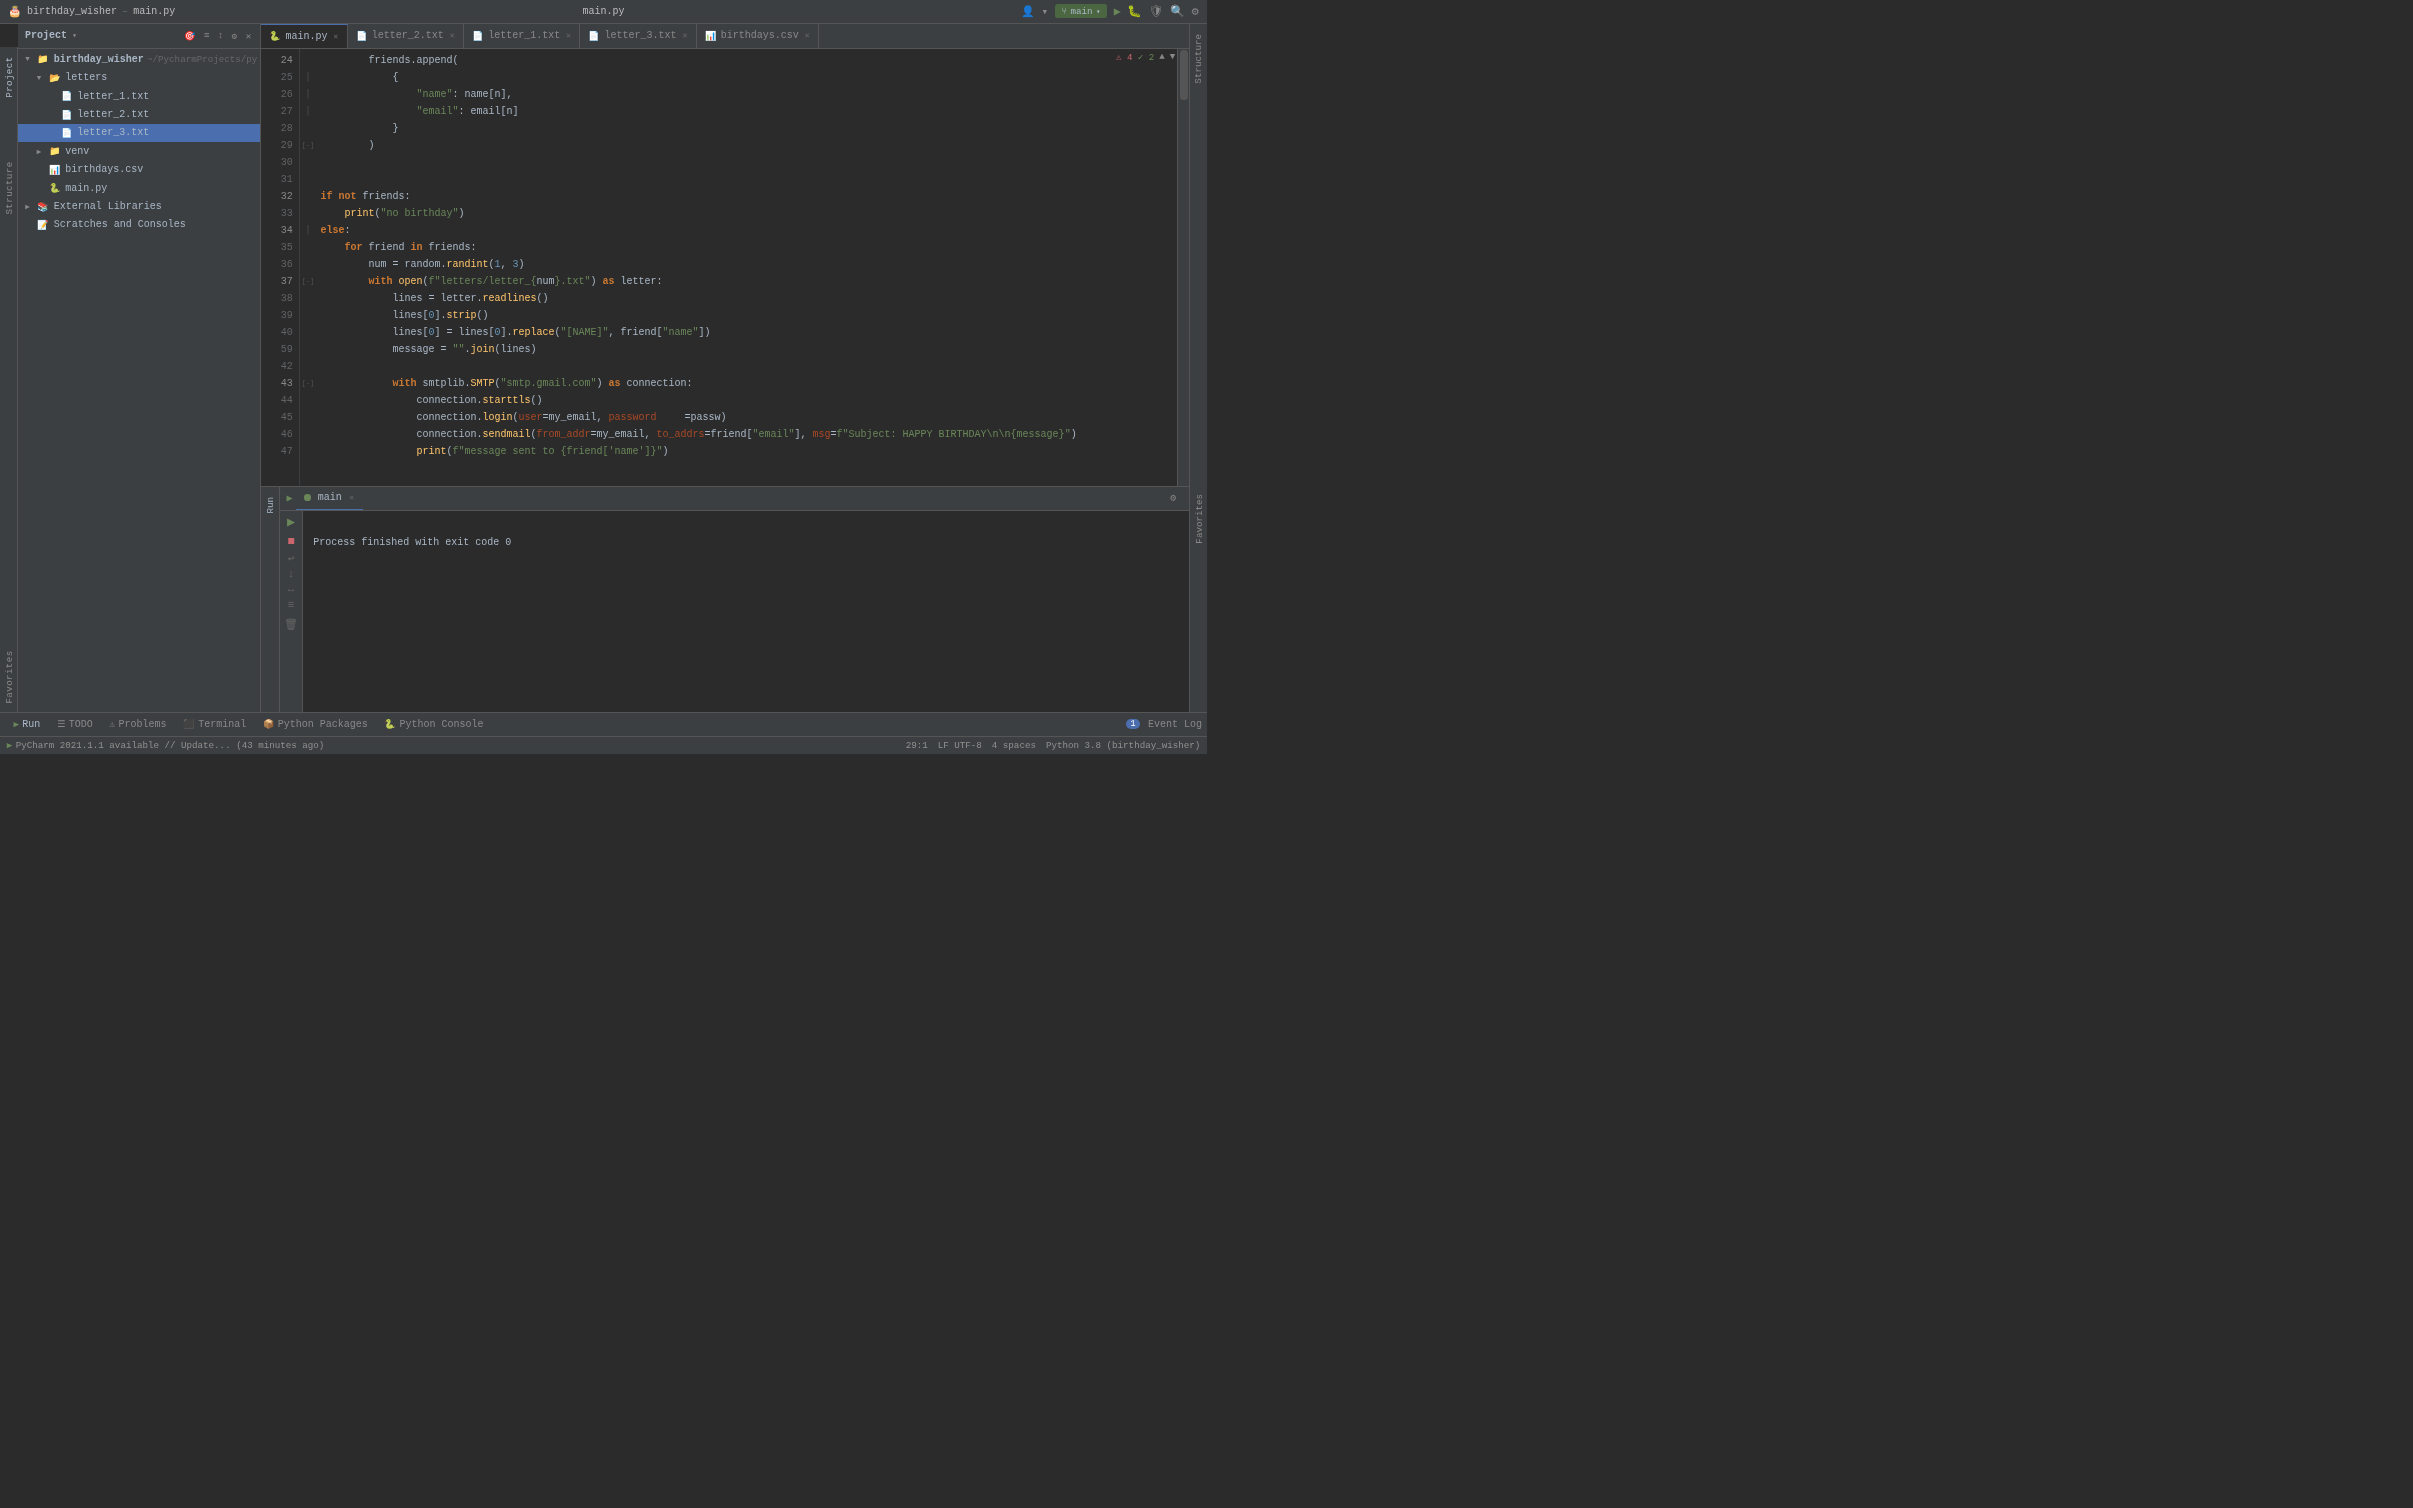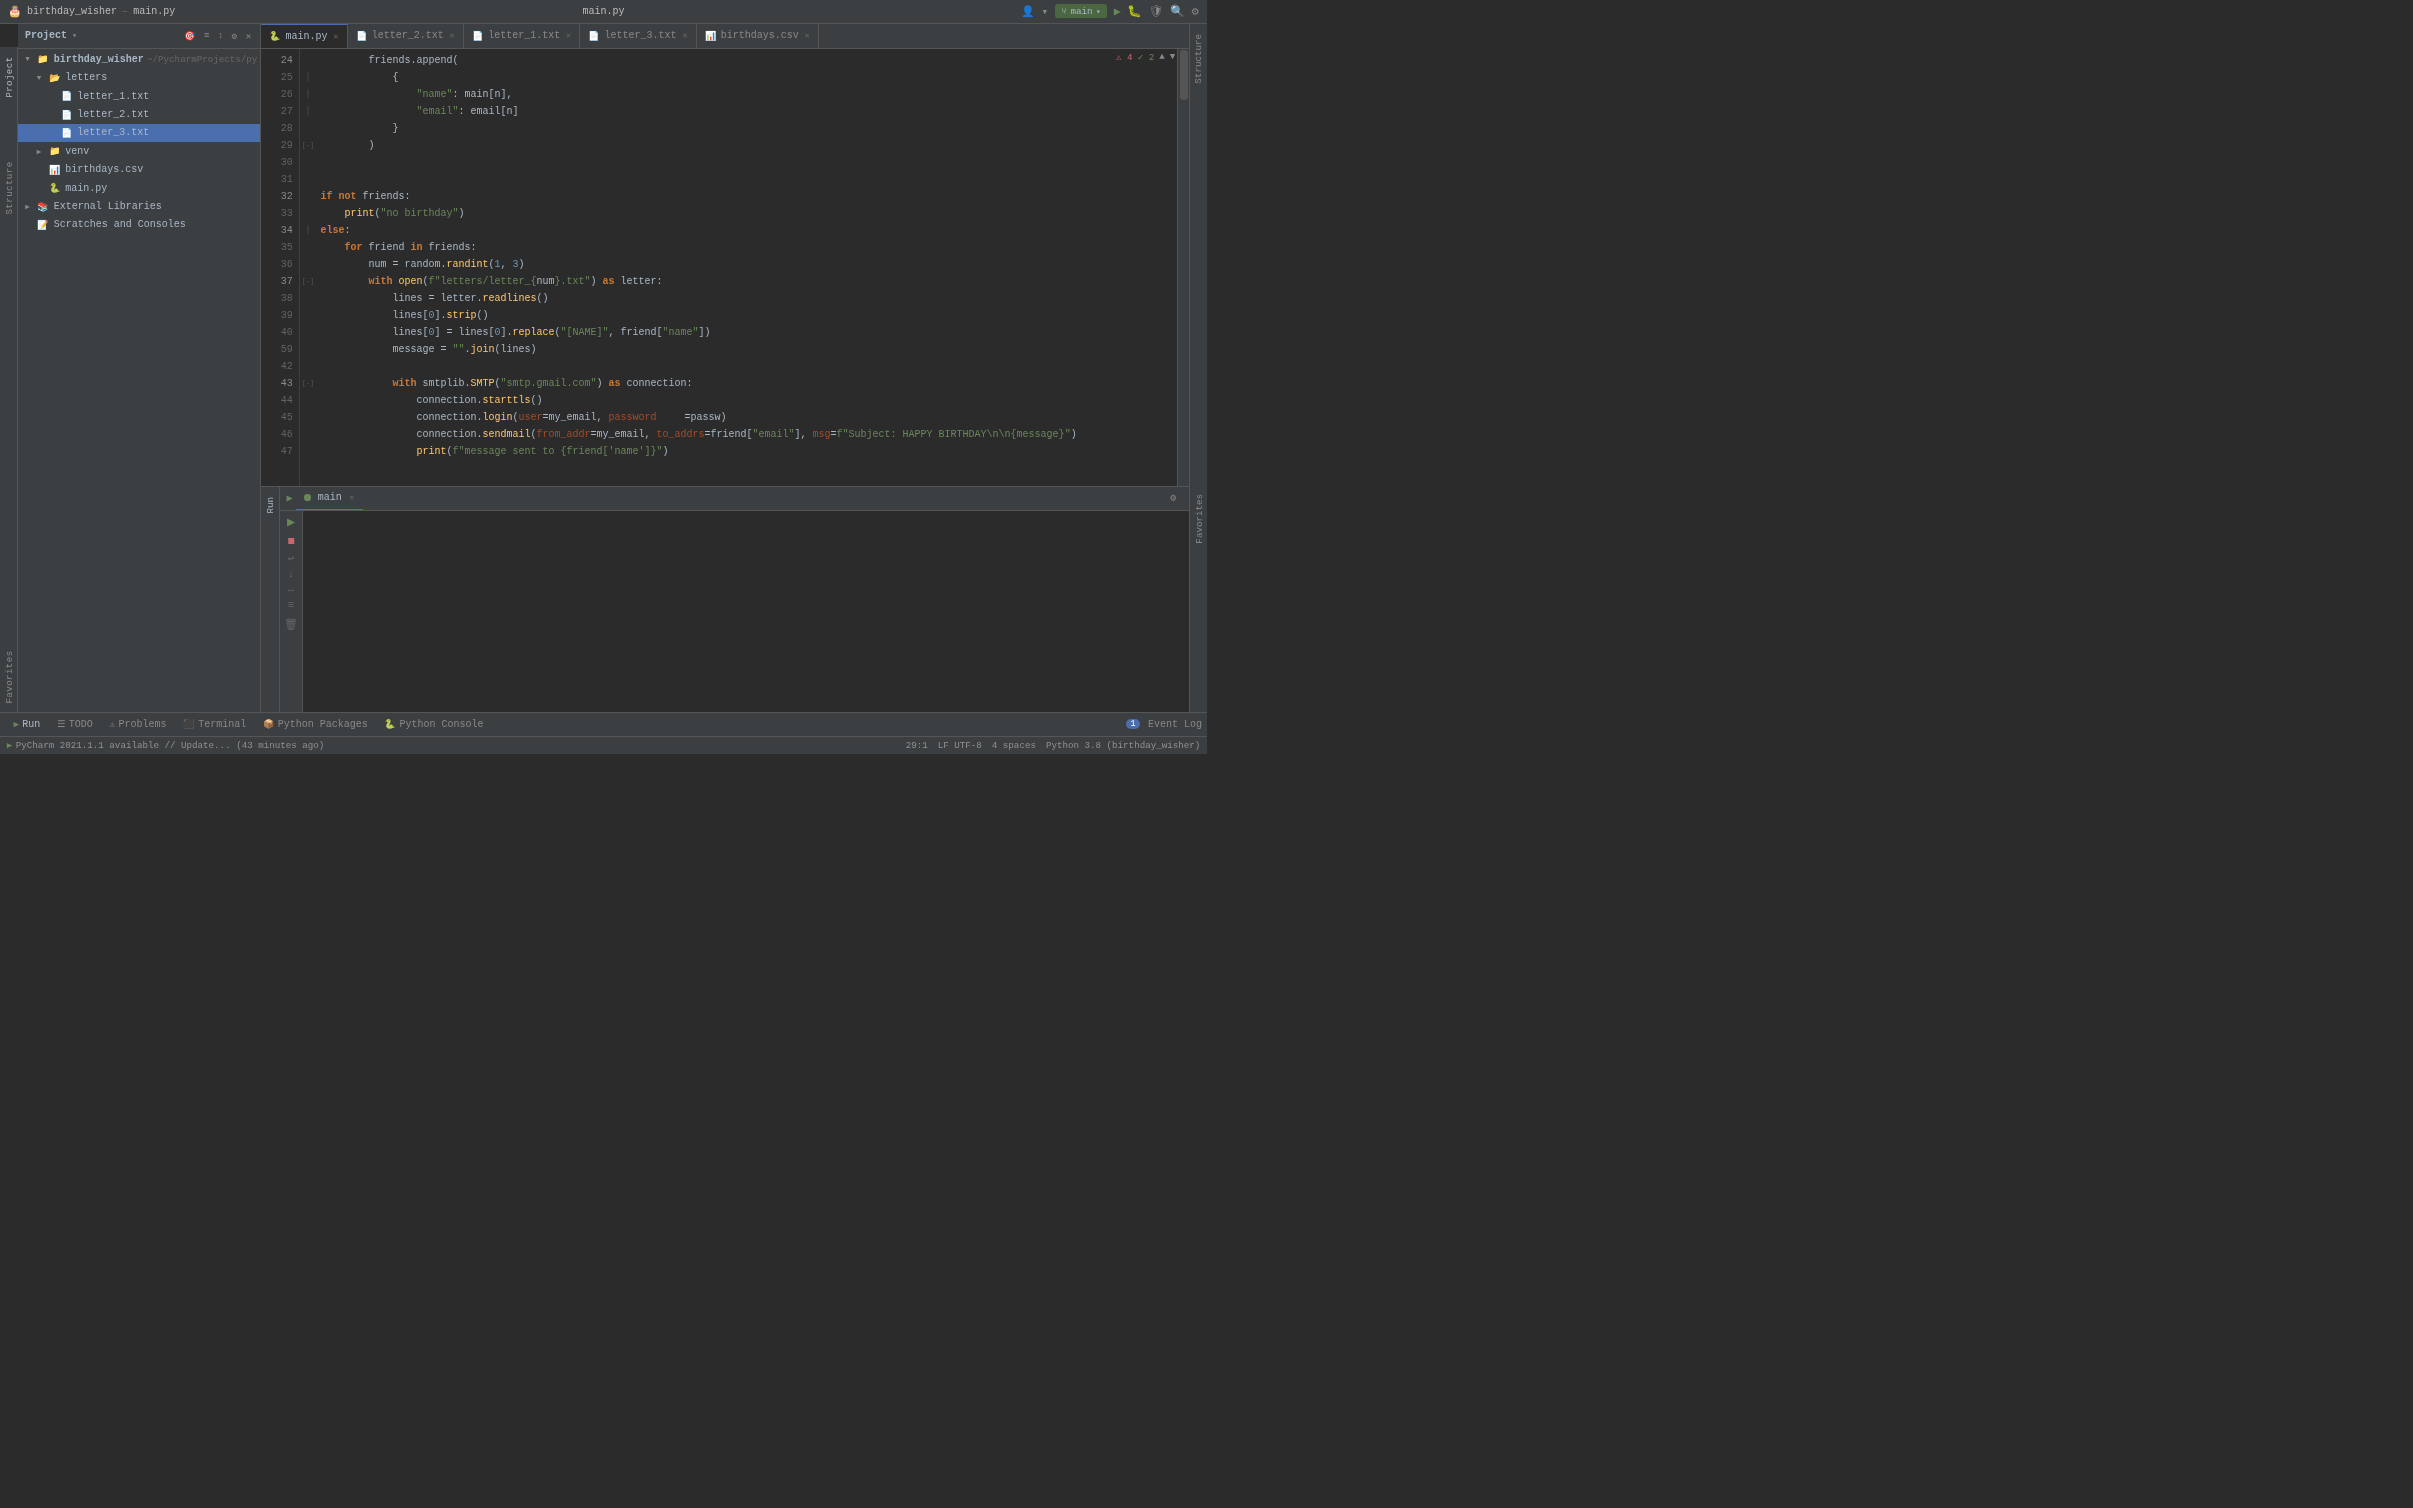--- a/index.html
+++ b/index.html
@@ -588,21 +588,21 @@
 
         <div class="code-line">
           <span style="color:#a9b7c6;">        friends.append(</span>
         </div>
 
         <div class="code-line">
           <span style="color:#a9b7c6;">            {</span>
         </div>
 
         <div class="code-line">
-          <span style="color:#a9b7c6;">                </span><span class="str">"name"</span><span style="color:#a9b7c6;">: main[n],</span>
+          <span style="color:#a9b7c6;">                </span><span class="str">"name"</span><span style="color:#a9b7c6;">: name[n],</span>
         </div>
 
         <div class="code-line">
           <span style="color:#a9b7c6;">                </span><span class="str">"email"</span><span style="color:#a9b7c6;">: email[n]</span>
         </div>
 
         <div class="code-line">
           <span style="color:#a9b7c6;">            }</span>
         </div>
 
@@ -709,20 +709,21 @@
             <span style="color:#cc666e; font-size:11.7px; cursor:pointer;">◼</span>
             <span style="color:#666; font-size:11px; cursor:pointer;">↩</span>
             <span style="color:#666; font-size:11px; cursor:pointer;">↓</span>
             <span style="color:#666; font-size:11px; cursor:pointer;">↔</span>
             <span style="color:#666; font-size:11px; cursor:pointer;">≡</span>
             <span style="color:#666; font-size:11px; cursor:pointer; margin-top:3.4px;">🗑</span>
           </div>
 
           <div id="run-output" style="flex:1; padding:6.7px 10px; font-family:'Courier New',monospace; font-size:10px; line-height:17px; color:#a9b7c6; overflow:auto; background:#2b2b2b;">
             <div style="height:17px;"></div>
+            <div class="run-exit">Process finished with exit code 0</div>
           </div>
         </div>
       </div>
     </div>
 
   </div>
 
   <div style="width:18.4px; background:#3c3f41; border-left:0.8px solid #555; display:flex; flex-direction:column; align-items:center; padding-top:3.4px;">
     <span class="side-panel-label" style="writing-mode:vertical-rl; transform:rotate(180deg); font-size:9.2px; color:#888; margin-top:6.7px;">Structure</span>
     <span class="side-panel-label" style="writing-mode:vertical-rl; transform:rotate(180deg); font-size:9.2px; color:#888; position:absolute; right:1.7px; bottom:168px;">Favorites</span>

